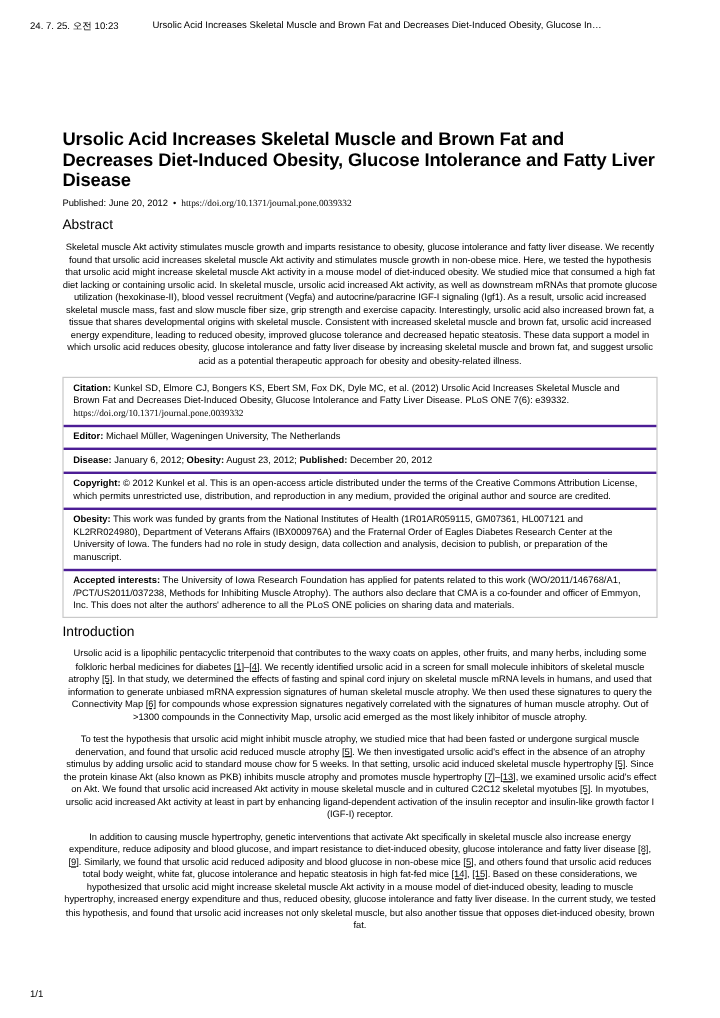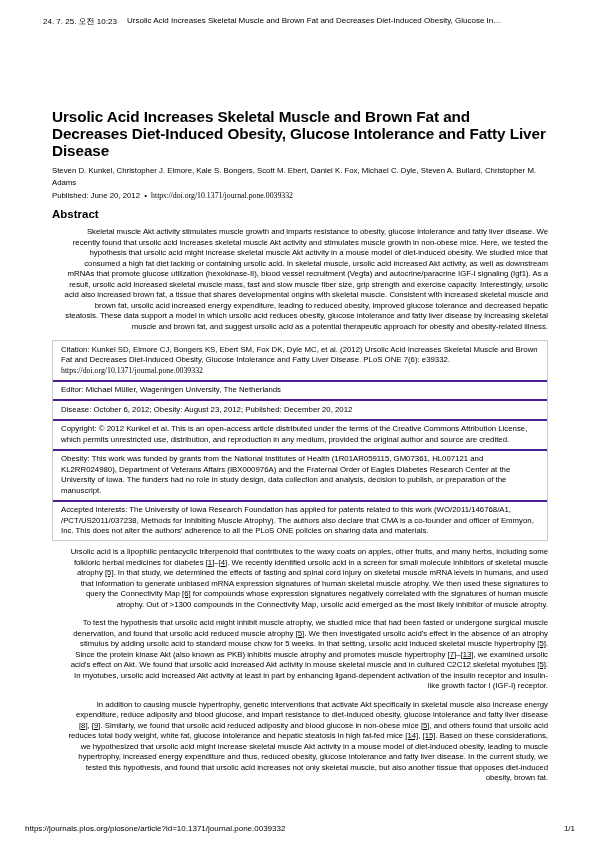--- a/index.html
+++ b/index.html
@@ -10,21 +10,21 @@
     font-family: "Liberation Sans", "DejaVu Sans", sans-serif;
     position: relative;
     overflow: hidden;
   }
 
   
   .print-header {
     position: absolute; top: 16px; left: 25px; right: 25px;
     font-size: 8px; color: #000;
   }
-  .ph-date { position: absolute; left: 0; top: 0; white-space: nowrap; margin-left: 18px; }
+  .ph-date { position: absolute; left: 0; top: 0; white-space: nowrap; }
   .ph-title {
     position: absolute; left: 102px; right: 72px; top: 0;
     text-align: center; white-space: nowrap;
     overflow: hidden; text-overflow: ellipsis;
   }
   .print-footer {
     position: absolute; bottom: 15px; left: 25px; right: 25px;
     display: flex; justify-content: space-between;
     font-size: 8px; color: #000;
   }
@@ -35,88 +35,87 @@
   .article-title {
     font-size: 15.3px; line-height: 17.2px; font-weight: 700;
     letter-spacing: -0.1px; margin: 0 0 5px 0;
   }
   .authors { font-size: 7.8px; line-height: 12.5px; margin: 0 0 1px 0; }
   .published-line { font-size: 7.8px; line-height: 10.5px; margin: 1px 0 7px 0; }
   .published-line .sep { margin: 0 2px; }
   .doi-link { color: #000; text-decoration: none; font-family: Liberation Serif, serif; }
 
   .section-heading {
-    font-size: 11.5px; font-weight: 700; margin: 4px 0 7px 0;
+    font-size: 11.5px; font-weight: 400; margin: 4px 0 7px 0;
   }
   .body-text {
-    font-size: 7.8px; line-height: 10.5px; margin: 0 0 8px 12px;
+    font-size: 7.8px; line-height: 10.5px; margin: 0 0 8px 0;
     letter-spacing: -0.02px;
-    text-align: right;
+    text-align: center;
   }
 
   .meta-box { border: 1px solid #c9c9c9; margin: 0 0 6px 0; }
   .meta-row {
     padding: 3.5px 8px; font-size: 7.8px; line-height: 10.5px;
     border-top: 2px solid #4c1d95;
   }
   .meta-row:first-child { border-top: none; }
-  .meta-label { font-weight: 400; }
+  .meta-label { font-weight: 700; }
 
   .intro-para u { text-decoration: underline; }
 </style>
 </head>
 <body>
 
 <div class="print-header">
   <span class="ph-date">24. 7. 25. 오전 10:23</span>
   <span class="ph-title">Ursolic Acid Increases Skeletal Muscle and Brown Fat and Decreases Diet-Induced Obesity, Glucose Intolerance and Fatty…</span>
 </div>
 
 <div class="content">
 
   <h1 class="article-title">Ursolic Acid Increases Skeletal Muscle and Brown Fat and Decreases Diet-Induced Obesity, Glucose Intolerance and Fatty Liver Disease</h1>
 
-  <p class="authors">Steven D. Kunkel, Christopher J. Elmore, Kale S. Bongers, Scott M. Ebert, Daniel K. Fox, Michael C. Dyle, Steven A. Bullard, Christopher M. Adams</p>
 
   <p class="published-line"><span>Published: June 20, 2012</span>
     <span class="sep">•</span>
     <span class="doi-link">https://doi.org/10.1371/journal.pone.0039332</span></p>
 
   <h2 class="section-heading">Abstract</h2>
 
   <p class="body-text">Skeletal muscle Akt activity stimulates muscle growth and imparts resistance to obesity, glucose intolerance and fatty liver disease. We recently found that ursolic acid increases skeletal muscle Akt activity and stimulates muscle growth in non-obese mice. Here, we tested the hypothesis that ursolic acid might increase skeletal muscle Akt activity in a mouse model of diet-induced obesity. We studied mice that consumed a high fat diet lacking or containing ursolic acid. In skeletal muscle, ursolic acid increased Akt activity, as well as downstream mRNAs that promote glucose utilization (hexokinase-II), blood vessel recruitment (Vegfa) and autocrine/paracrine IGF-I signaling (Igf1). As a result, ursolic acid increased skeletal muscle mass, fast and slow muscle fiber size, grip strength and exercise capacity. Interestingly, ursolic acid also increased brown fat, a tissue that shares developmental origins with skeletal muscle. Consistent with increased skeletal muscle and brown fat, ursolic acid increased energy expenditure, leading to reduced obesity, improved glucose tolerance and decreased hepatic steatosis. These data support a model in which ursolic acid reduces obesity, glucose intolerance and fatty liver disease by increasing skeletal muscle and brown fat, and suggest ursolic acid as a potential therapeutic approach for obesity and obesity-related illness.</p>
 
   <div class="meta-box">
     <div class="meta-row"><span class="meta-label">Citation:</span>
       <span>Kunkel SD, Elmore CJ, Bongers KS, Ebert SM, Fox DK, Dyle MC, et al. (2012) Ursolic Acid Increases Skeletal Muscle and Brown Fat and Decreases Diet-Induced Obesity, Glucose Intolerance and Fatty Liver Disease. PLoS ONE 7(6): e39332.</span>
       <span class="doi-link">https://doi.org/10.1371/journal.pone.0039332</span></div>
 
     <div class="meta-row"><span class="meta-label">Editor:</span>
       <span>Michael Müller, Wageningen University, The Netherlands</span></div>
 
     <div class="meta-row"><span class="meta-label">Disease:</span>
-      <span>October 6, 2012;</span>
+      <span>January 6, 2012;</span>
       <span class="meta-label">Obesity:</span>
       <span>August 23, 2012;</span>
       <span class="meta-label">Published:</span>
       <span>December 20, 2012</span></div>
 
     <div class="meta-row"><span class="meta-label">Copyright:</span>
       <span>© 2012 Kunkel et al. This is an open-access article distributed under the terms of the Creative Commons Attribution License, which permits unrestricted use, distribution, and reproduction in any medium, provided the original author and source are credited.</span></div>
 
     <div class="meta-row"><span class="meta-label">Obesity:</span>
       <span>This work was funded by grants from the National Institutes of Health (1R01AR059115, GM07361, HL007121 and KL2RR024980), Department of Veterans Affairs (IBX000976A) and the Fraternal Order of Eagles Diabetes Research Center at the University of Iowa. The funders had no role in study design, data collection and analysis, decision to publish, or preparation of the manuscript.</span></div>
 
     <div class="meta-row"><span class="meta-label">Accepted interests:</span>
       <span>The University of Iowa Research Foundation has applied for patents related to this work (WO/2011/146768/A1, /PCT/US2011/037238, Methods for Inhibiting Muscle Atrophy). The authors also declare that CMA is a co-founder and officer of Emmyon, Inc. This does not alter the authors' adherence to all the PLoS ONE policies on sharing data and materials.</span></div>
   </div>
 
+  <h2 class="section-heading">Introduction</h2>
 
   <p class="body-text intro-para">Ursolic acid is a lipophilic pentacyclic triterpenoid that contributes to the waxy coats on apples, other fruits, and many herbs, including some folkloric herbal medicines for diabetes <u>[1]</u>–<u>[4]</u>. We recently identified ursolic acid in a screen for small molecule inhibitors of skeletal muscle atrophy <u>[5]</u>. In that study, we determined the effects of fasting and spinal cord injury on skeletal muscle mRNA levels in humans, and used that information to generate unbiased mRNA expression signatures of human skeletal muscle atrophy. We then used these signatures to query the Connectivity Map <u>[6]</u> for compounds whose expression signatures negatively correlated with the signatures of human muscle atrophy. Out of &gt;1300 compounds in the Connectivity Map, ursolic acid emerged as the most likely inhibitor of muscle atrophy.</p>
   <p class="body-text intro-para">To test the hypothesis that ursolic acid might inhibit muscle atrophy, we studied mice that had been fasted or undergone surgical muscle denervation, and found that ursolic acid reduced muscle atrophy <u>[5]</u>. We then investigated ursolic acid's effect in the absence of an atrophy stimulus by adding ursolic acid to standard mouse chow for 5 weeks. In that setting, ursolic acid induced skeletal muscle hypertrophy <u>[5]</u>. Since the protein kinase Akt (also known as PKB) inhibits muscle atrophy and promotes muscle hypertrophy <u>[7]</u>–<u>[13]</u>, we examined ursolic acid's effect on Akt. We found that ursolic acid increased Akt activity in mouse skeletal muscle and in cultured C2C12 skeletal myotubes <u>[5]</u>. In myotubes, ursolic acid increased Akt activity at least in part by enhancing ligand-dependent activation of the insulin receptor and insulin-like growth factor I (IGF-I) receptor.</p>
   <p class="body-text intro-para">In addition to causing muscle hypertrophy, genetic interventions that activate Akt specifically in skeletal muscle also increase energy expenditure, reduce adiposity and blood glucose, and impart resistance to diet-induced obesity, glucose intolerance and fatty liver disease <u>[8]</u>, <u>[9]</u>. Similarly, we found that ursolic acid reduced adiposity and blood glucose in non-obese mice <u>[5]</u>, and others found that ursolic acid reduces total body weight, white fat, glucose intolerance and hepatic steatosis in high fat-fed mice <u>[14]</u>, <u>[15]</u>. Based on these considerations, we hypothesized that ursolic acid might increase skeletal muscle Akt activity in a mouse model of diet-induced obesity, leading to muscle hypertrophy, increased energy expenditure and thus, reduced obesity, glucose intolerance and fatty liver disease. In the current study, we tested this hypothesis, and found that ursolic acid increases not only skeletal muscle, but also another tissue that opposes diet-induced obesity, brown fat.</p>
 
 </div>
 
 <div class="print-footer">
-  <span>https://journals.plos.org/plosone/article?id=10.1371/journal.pone.0039332</span>
   <span>1/1</span>
 </div>
 
 </body></html>

